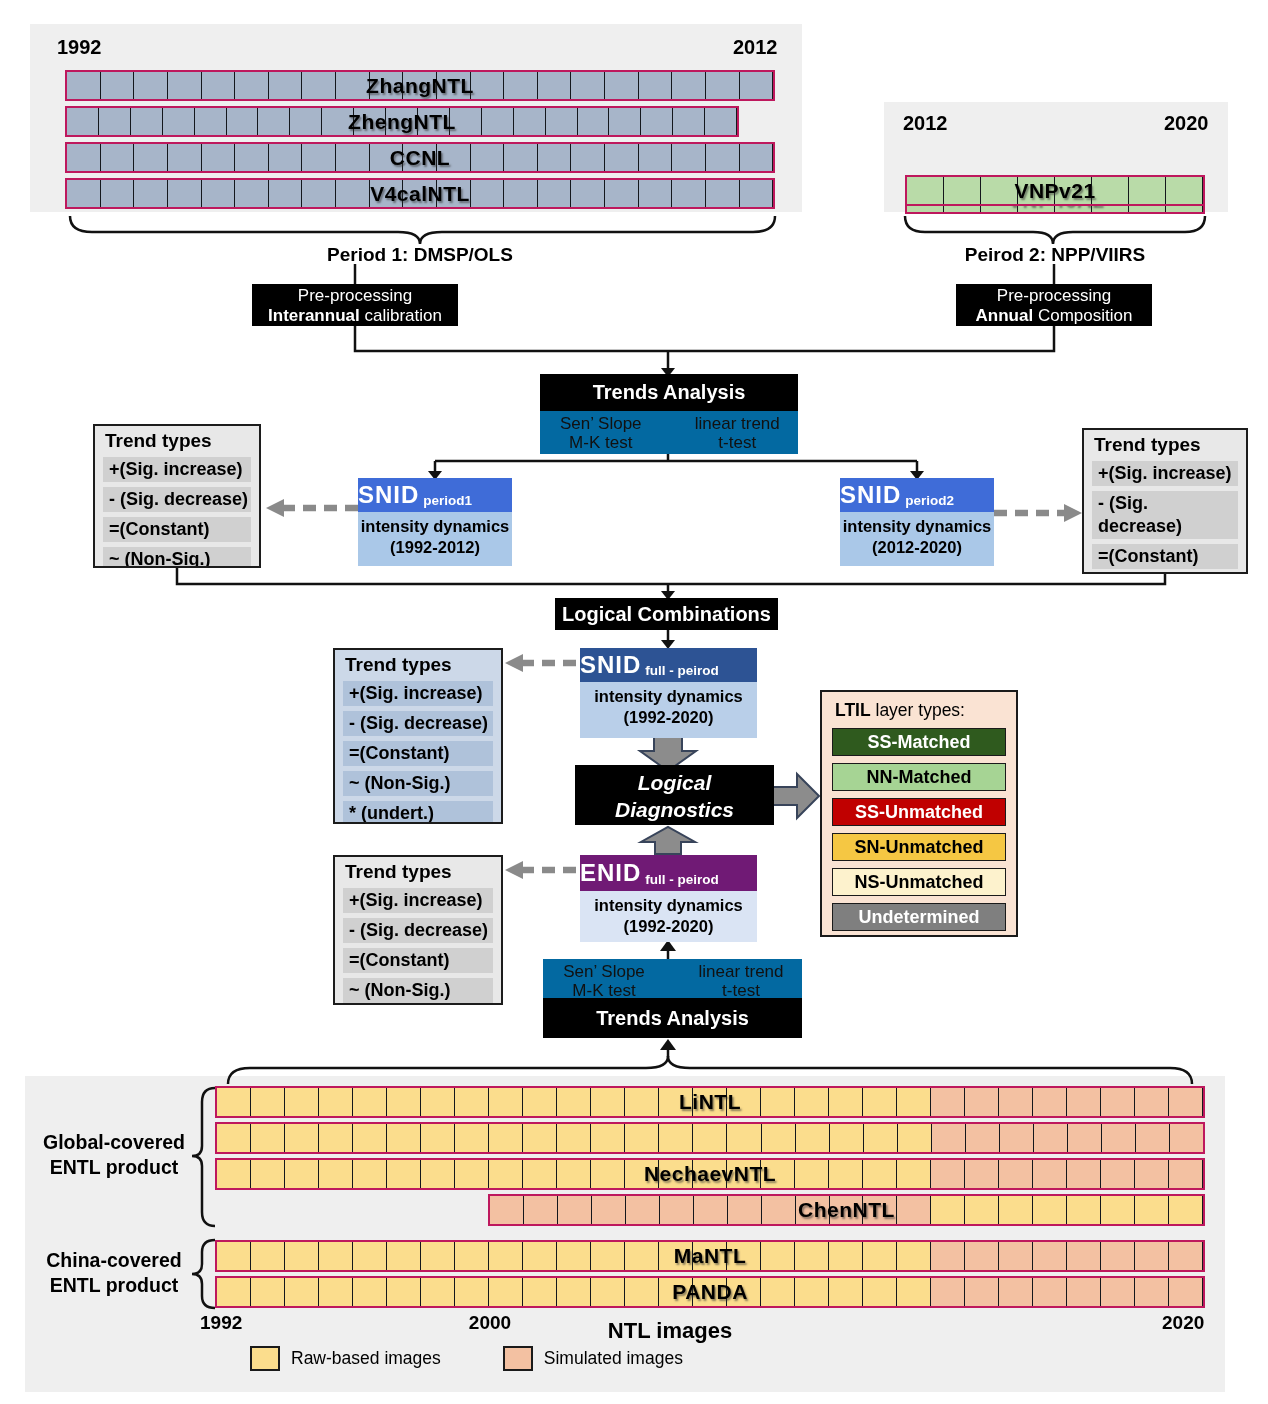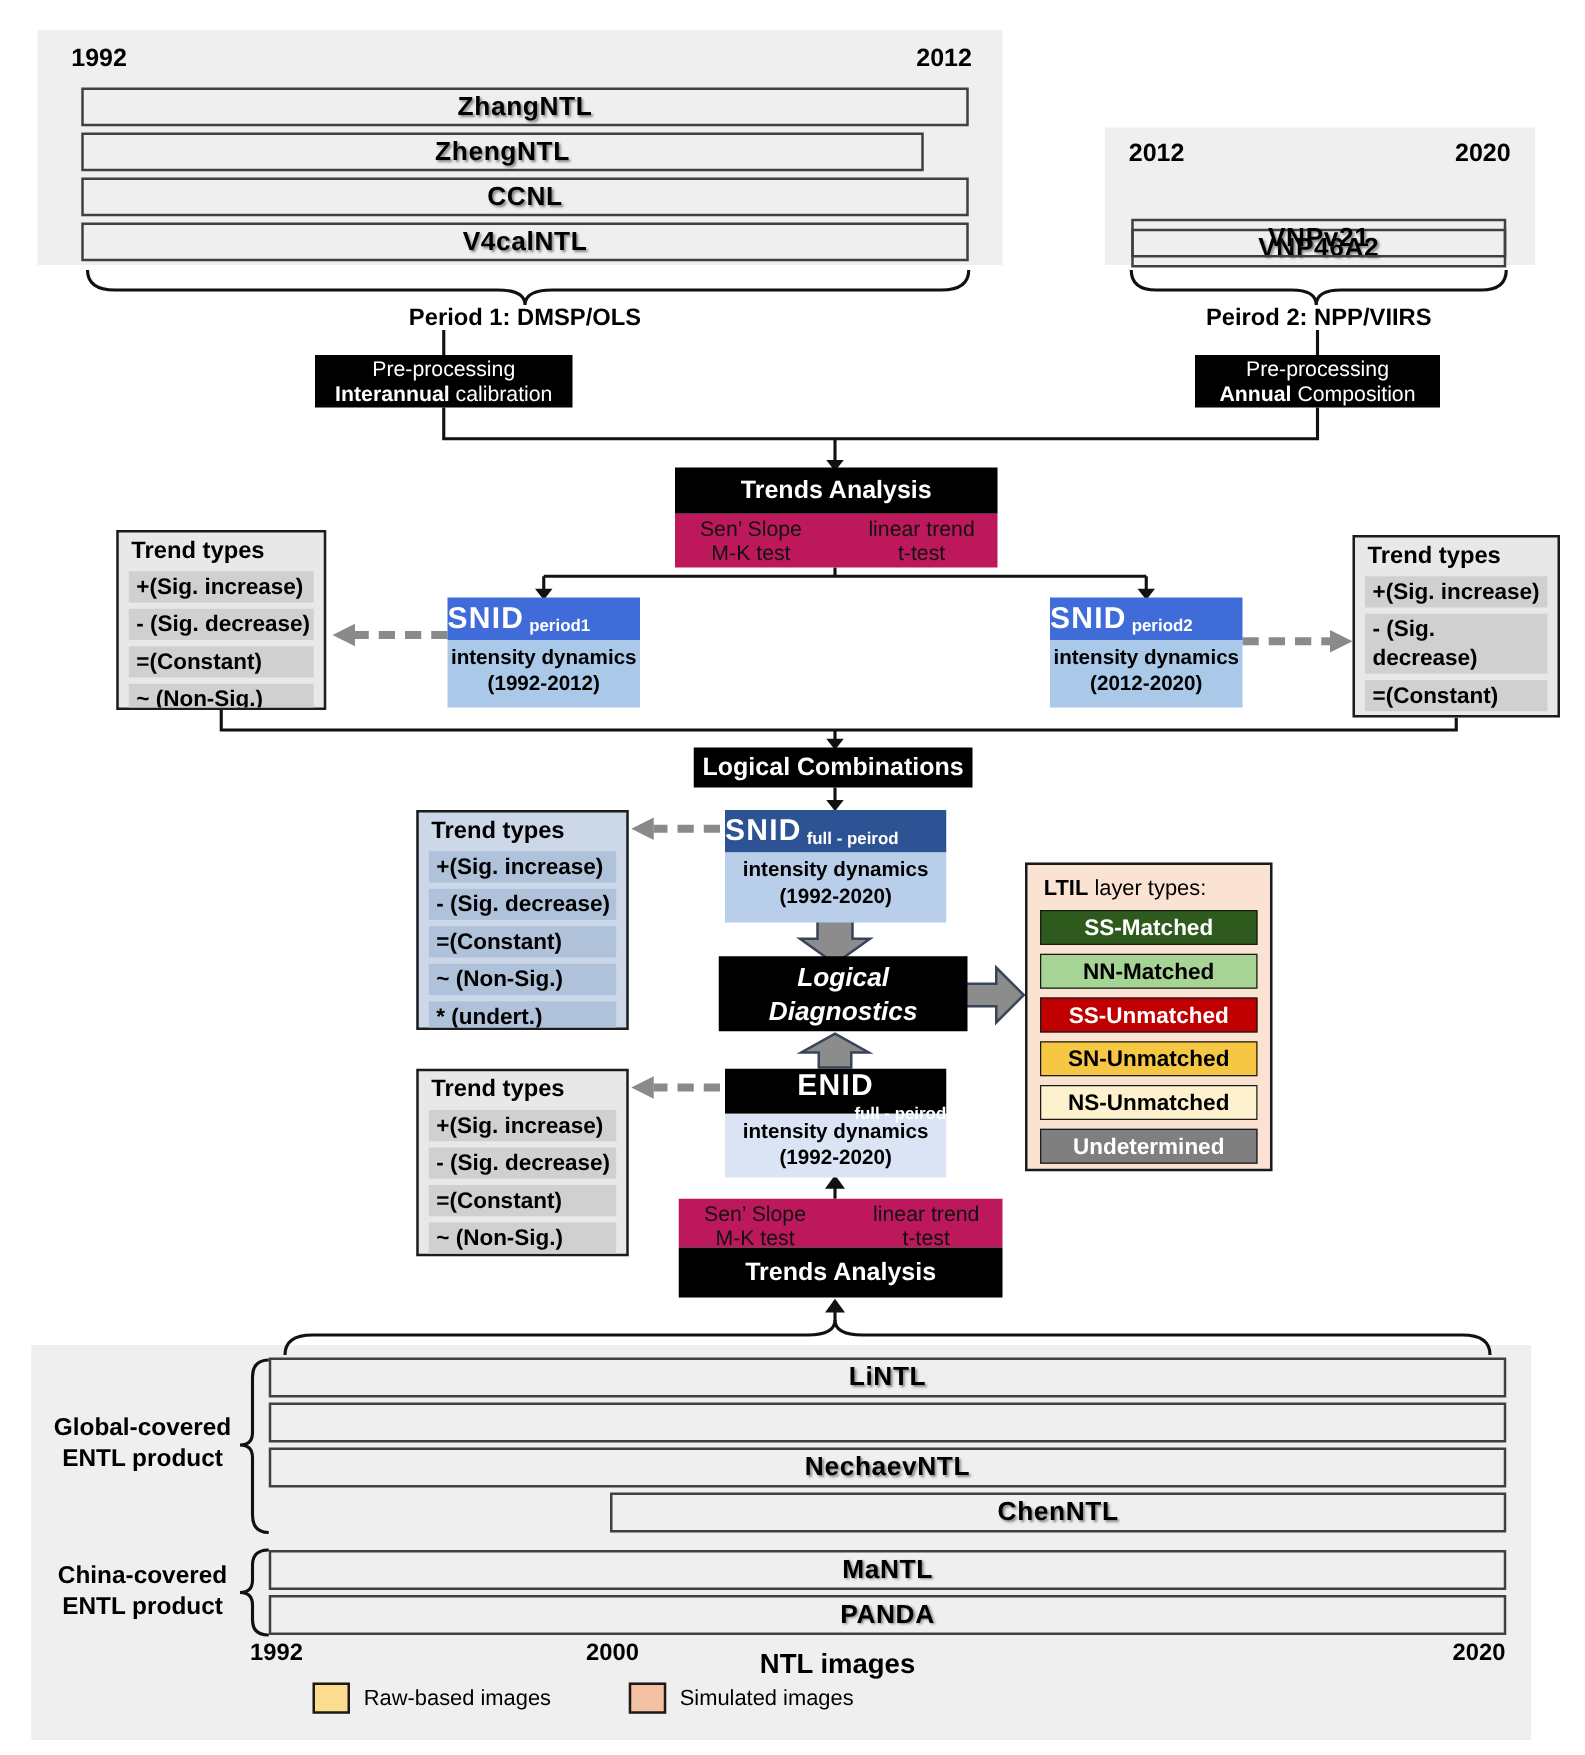--- a/index.html
+++ b/index.html
@@ -2,29 +2,29 @@
 <html><head>
 <meta charset="utf-8">
 <style>
   html,body{margin:0;padding:0;background:#fff;}
   #canvas{position:relative;width:1268px;height:1404px;background:#fff;
           font-family:"Liberation Sans", sans-serif;color:#000;overflow:hidden;}
   .panel{position:absolute;background:#efefef;z-index:1;}
   svg.connectors{position:absolute;left:0;top:0;z-index:5;pointer-events:none;}
   .year-label{position:absolute;font-weight:bold;font-size:20px;z-index:10;}
   .caption{position:absolute;font-weight:bold;font-size:19px;text-align:center;z-index:10;}
-  .bar{position:absolute;display:flex;border:2px solid #404040;box-sizing:border-box;z-index:10;align-items:center;}
+  .bar{position:absolute;display:flex;border:2px solid #be185d;box-sizing:border-box;z-index:10;}
   .bar .cell{flex:1;border-right:1.8px solid #14171c;}
   .bar .cell:last-child{border-right:none;}
   .bar .bar-label{position:absolute;left:0;top:0;right:0;bottom:0;display:flex;align-items:center;
       justify-content:center;font-weight:bold;font-size:21px;color:#000;
       text-shadow:1.5px 1.5px 2px rgba(45,45,45,0.55);letter-spacing:.5px;}
   .black-box{position:absolute;background:#000;color:#fff;text-align:center;z-index:10;box-sizing:border-box;}
   .pre-box{font-size:17px;line-height:20px;padding-top:2px;}
-  .gray-box{position:absolute;background:#be185d;color:#111;z-index:10;display:flex;box-sizing:border-box;gap:15px;}
+  .gray-box{position:absolute;background:#0369a1;color:#111;z-index:10;display:flex;box-sizing:border-box;gap:15px;}
   .gray-box .mcol{flex:1;text-align:center;font-size:17px;line-height:19px;padding-top:3px;}
   .ttbox{position:absolute;box-sizing:border-box;border:2.5px solid #1c1c1c;z-index:10;overflow:hidden;}
   .ttbox.gray{background:#e8e8e8;}
   .ttbox.blue{background:#ccd8e8;}
   .tt-title{font-weight:bold;font-size:19px;padding:4px 0 0 10px;}
   .ttbox .trow{margin:5px 8px 0 8px;font-weight:bold;font-size:18px;line-height:23px;padding:1px 2px 1px 6px;}
   .ttbox.gray .trow{background:#d0d0d0;}
   .ttbox.blue .trow{background:#afc2da;}
   .snid{position:absolute;z-index:10;box-sizing:border-box;}
   .snid-head{color:#fff;text-align:center;font-weight:bold;display:flex;align-items:center;}
@@ -326,21 +326,21 @@
         <div class="trow" style="background: rgb(47, 90, 30); color: rgb(255, 255, 255);">SS-Matched</div>
         <div class="trow" style="background: rgb(166, 212, 148); color: rgb(0, 0, 0);">NN-Matched</div>
         <div class="trow" style="background: rgb(192, 0, 0); color: rgb(255, 255, 255);">SS-Unmatched</div>
         <div class="trow" style="background: rgb(245, 199, 67); color: rgb(0, 0, 0);">SN-Unmatched</div>
         <div class="trow" style="background: rgb(253, 242, 205); color: rgb(0, 0, 0);">NS-Unmatched</div>
         <div class="trow" style="background: rgb(127, 127, 127); color: rgb(255, 255, 255);">Undetermined</div>
       </div>
   </div>
 
   <div class="snid" style="left:580px;top:855px;width:177px;height:83px;">
-    <div class="snid-head" style="height:36px;background:#000000;flex-direction:column;">
+    <div class="snid-head" style="height:36px;background:#701a75;">
       <span class="nm">ENID</span>
         <span class="sb">full - peirod</span>
     </div>
     <div class="snid-body" style="height:47px;background:#dae4f4;">
       <div>intensity dynamics</div>
         <div>(1992-2020)</div>
     </div>
   </div>
 
   <div class="ttbox gray" style="left:333px;top:855px;width:170px;height:150px;">

